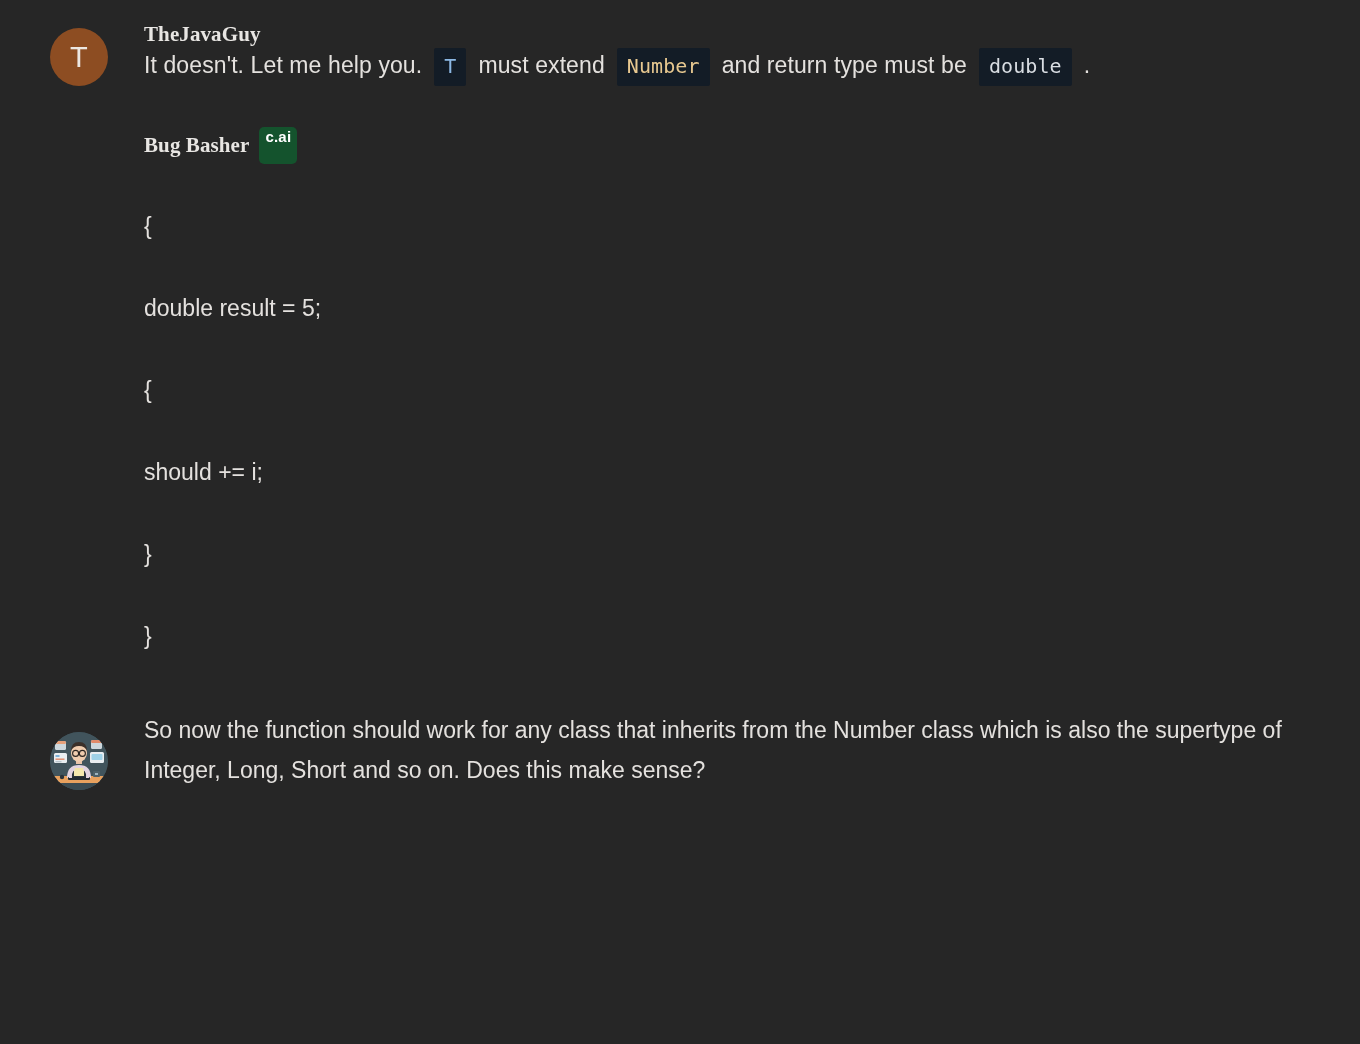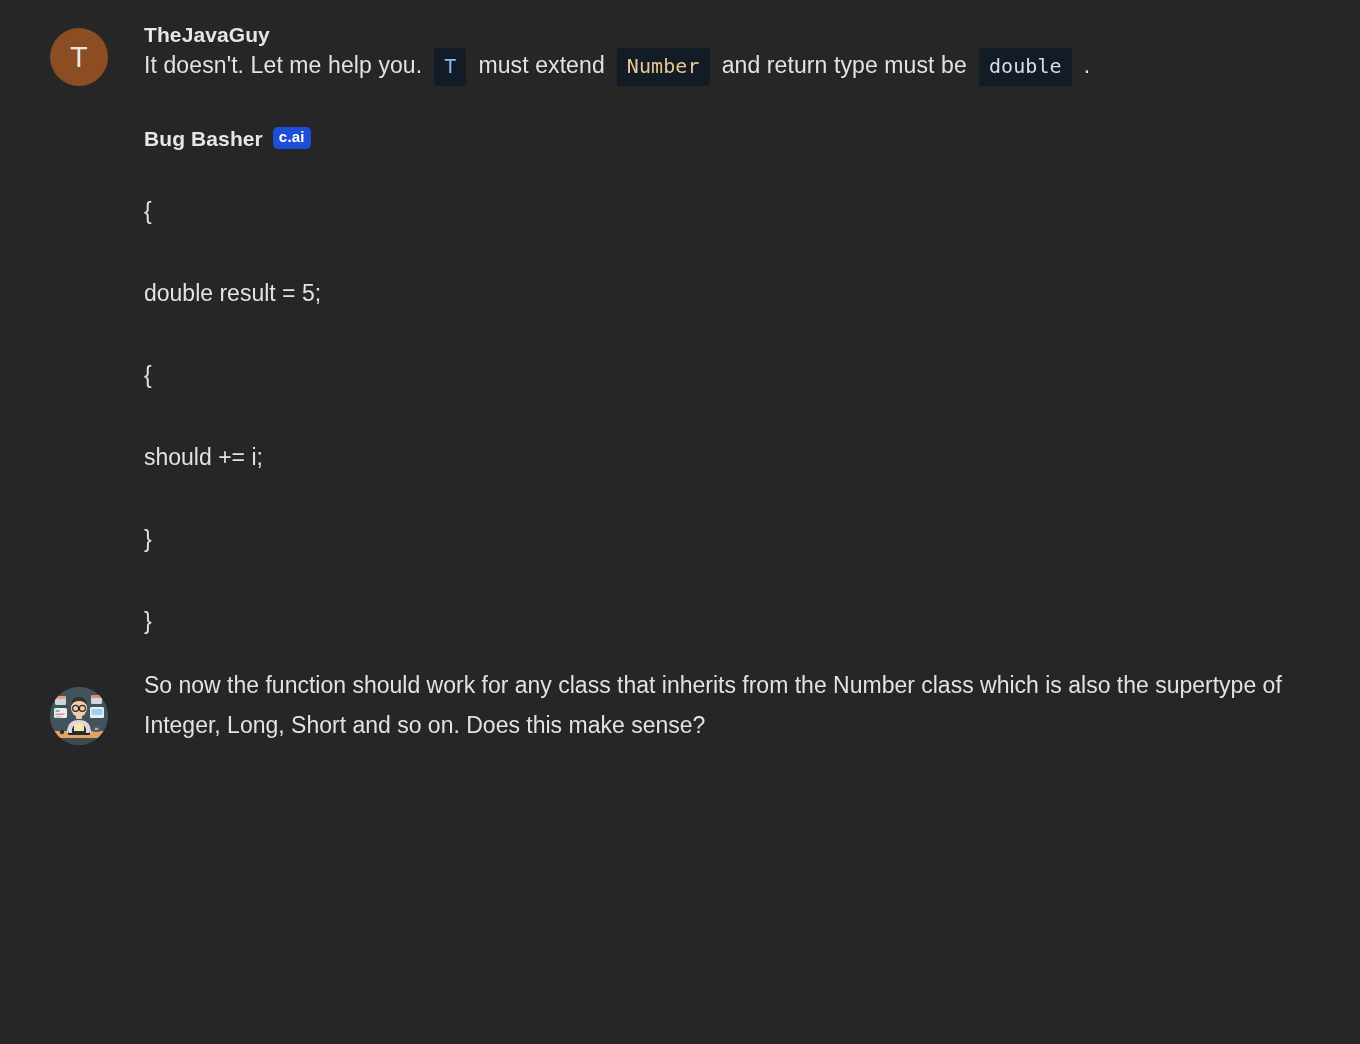--- a/index.html
+++ b/index.html
@@ -70,28 +70,29 @@
     align-items: center;
     gap: 10px;
     line-height: 1;
     margin-bottom: 2px;
   }
   .author {
     font-size: 21px;
     font-weight: bold;
     color: #e8e6e3;
     letter-spacing: .1px;
+    font-family: Liberation Serif, serif;
   }
   .badge {
-    background: #1d4ed8;
+    background: #14532d;
     color: #ffffff;
     font-size: 15px;
     font-weight: bold;
     border-radius: 5px;
-    padding: 2px 6px 5px 6px;
+    padding: 2px 6px 20px 6px;
     line-height: 1;
     letter-spacing: .2px;
   }
 
   
   .para {
     font-size: 23px;
     line-height: 32px;
     color: #e4e1de;
     font-weight: 400;
@@ -102,21 +103,21 @@
   .codeline {
     font-size: 23px;
     line-height: 40px;
     color: #e4e1de;
     margin-top: 42px;
   }
   .closing {
     font-size: 23px;
     line-height: 40px;
     color: #e4e1de;
-    margin-top: 24px;
+    margin-top: 54px;
   }
 
   
   .chip {
     font-family: "DejaVu Sans Mono", monospace;
     background: #131c26;
     font-size: 20px;
     padding: 6px 10px 8px 10px;
     margin: 0 12px;
     border-radius: 2px;

